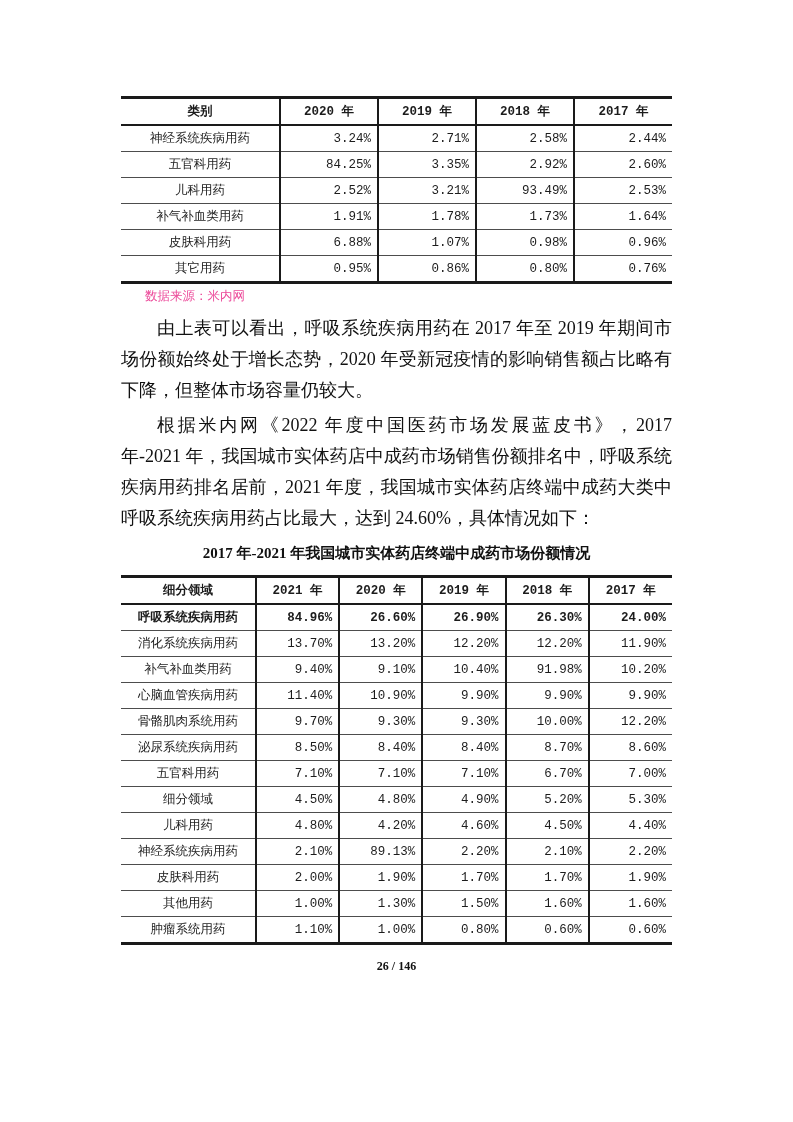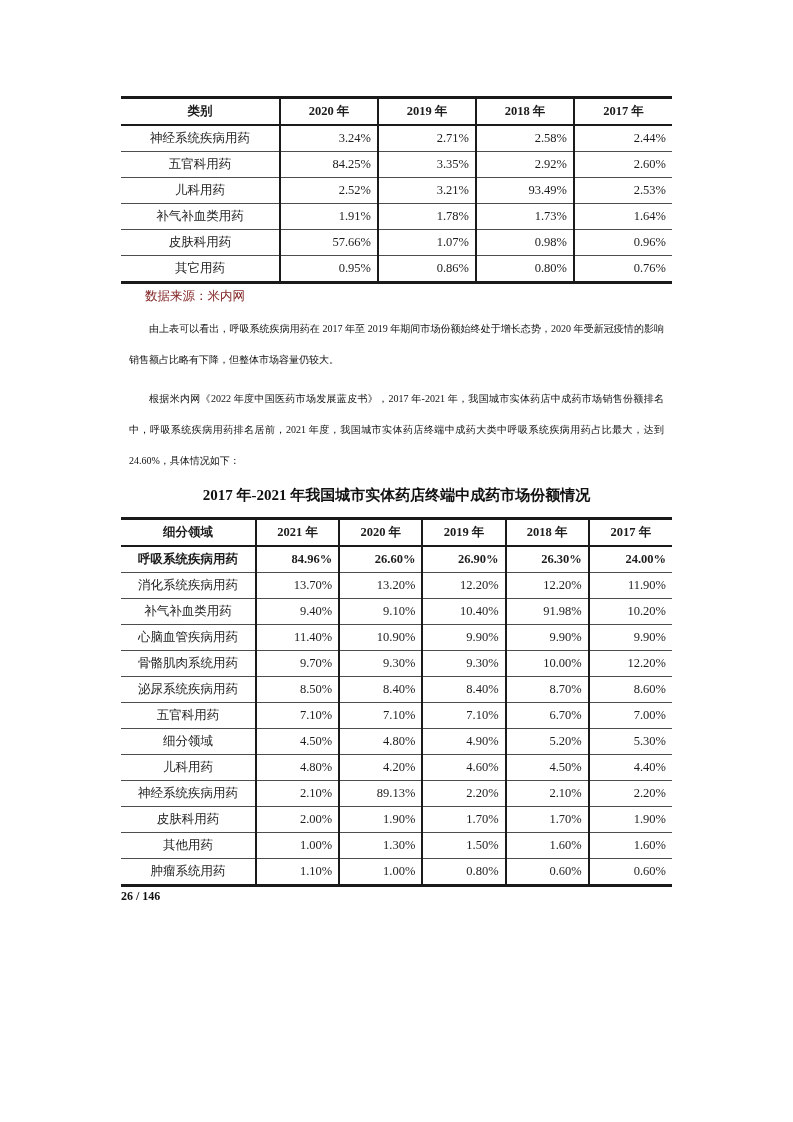--- a/index.html
+++ b/index.html
@@ -21,20 +21,21 @@
   }
   
   table.data-table {
     width: 100%;
     border-collapse: collapse;
     table-layout: fixed;
     font-size: 12.5px;
     color: #1c1c1c;
     border-top: 3px solid #1a1a1a;
     border-bottom: 3px solid #1a1a1a;
+    font-family: Liberation Mono, monospace;
   }
   table.data-table th,
   table.data-table td {
     height: 25px;
     padding: 0 6px;
     overflow: hidden;
     white-space: nowrap;
   }
   table.data-table thead th {
     font-weight: bold;
@@ -50,44 +51,44 @@
   }
   table.data-table td.label-cell { text-align: center; }
   table.data-table td.value-cell { text-align: right; }
   table.data-table tr.bold-row td { font-weight: bold; }
   table.t1 th:first-child, table.t1 td:first-child { width: 146px; }
   table.t2 th:first-child, table.t2 td:first-child { width: 122px; }
   
   .source-note {
     font-size: 12.5px;
     margin: 4px 0 0 24px;
-    color: #7f1d1d;
+    color: #ec4899;
   }
   .para {
-    font-size: 10px;
+    font-size: 18px;
     line-height: 31px;
     text-align: justify;
     text-indent: 2em;
-    margin: 8px;
+    margin: 0;
   }
   .para.p1 { margin-top: 8px; }
   .para.p2 { margin-top: 4px; }
   .para.p3 { margin-top: 10px; }
   .table-title {
     font-size: 15px;
     font-weight: bold;
     text-align: center;
     margin: 10px 0 12px 0;
   }
   .t2-wrap { margin-top: 0; }
   .page-number {
     font-size: 12px;
     font-weight: bold;
-    text-align: left;
-    margin-top: 2px;
+    text-align: center;
+    margin-top: 14px;
   }
 </style>
 </head>
 <body>
 
 <div class="page">
 
   <table class="data-table t1" data-table="table1">
     <thead>
         <tr>
@@ -122,21 +123,21 @@
         </tr>
         <tr>
           <td class="label-cell">补气补血类用药</td>
           <td class="value-cell">1.91%</td>
           <td class="value-cell">1.78%</td>
           <td class="value-cell">1.73%</td>
           <td class="value-cell">1.64%</td>
         </tr>
         <tr>
           <td class="label-cell">皮肤科用药</td>
-          <td class="value-cell">57.66%</td>
+          <td class="value-cell">6.88%</td>
           <td class="value-cell">1.07%</td>
           <td class="value-cell">0.98%</td>
           <td class="value-cell">0.96%</td>
         </tr>
         <tr>
           <td class="label-cell">其它用药</td>
           <td class="value-cell">0.95%</td>
           <td class="value-cell">0.86%</td>
           <td class="value-cell">0.80%</td>
           <td class="value-cell">0.76%</td>

